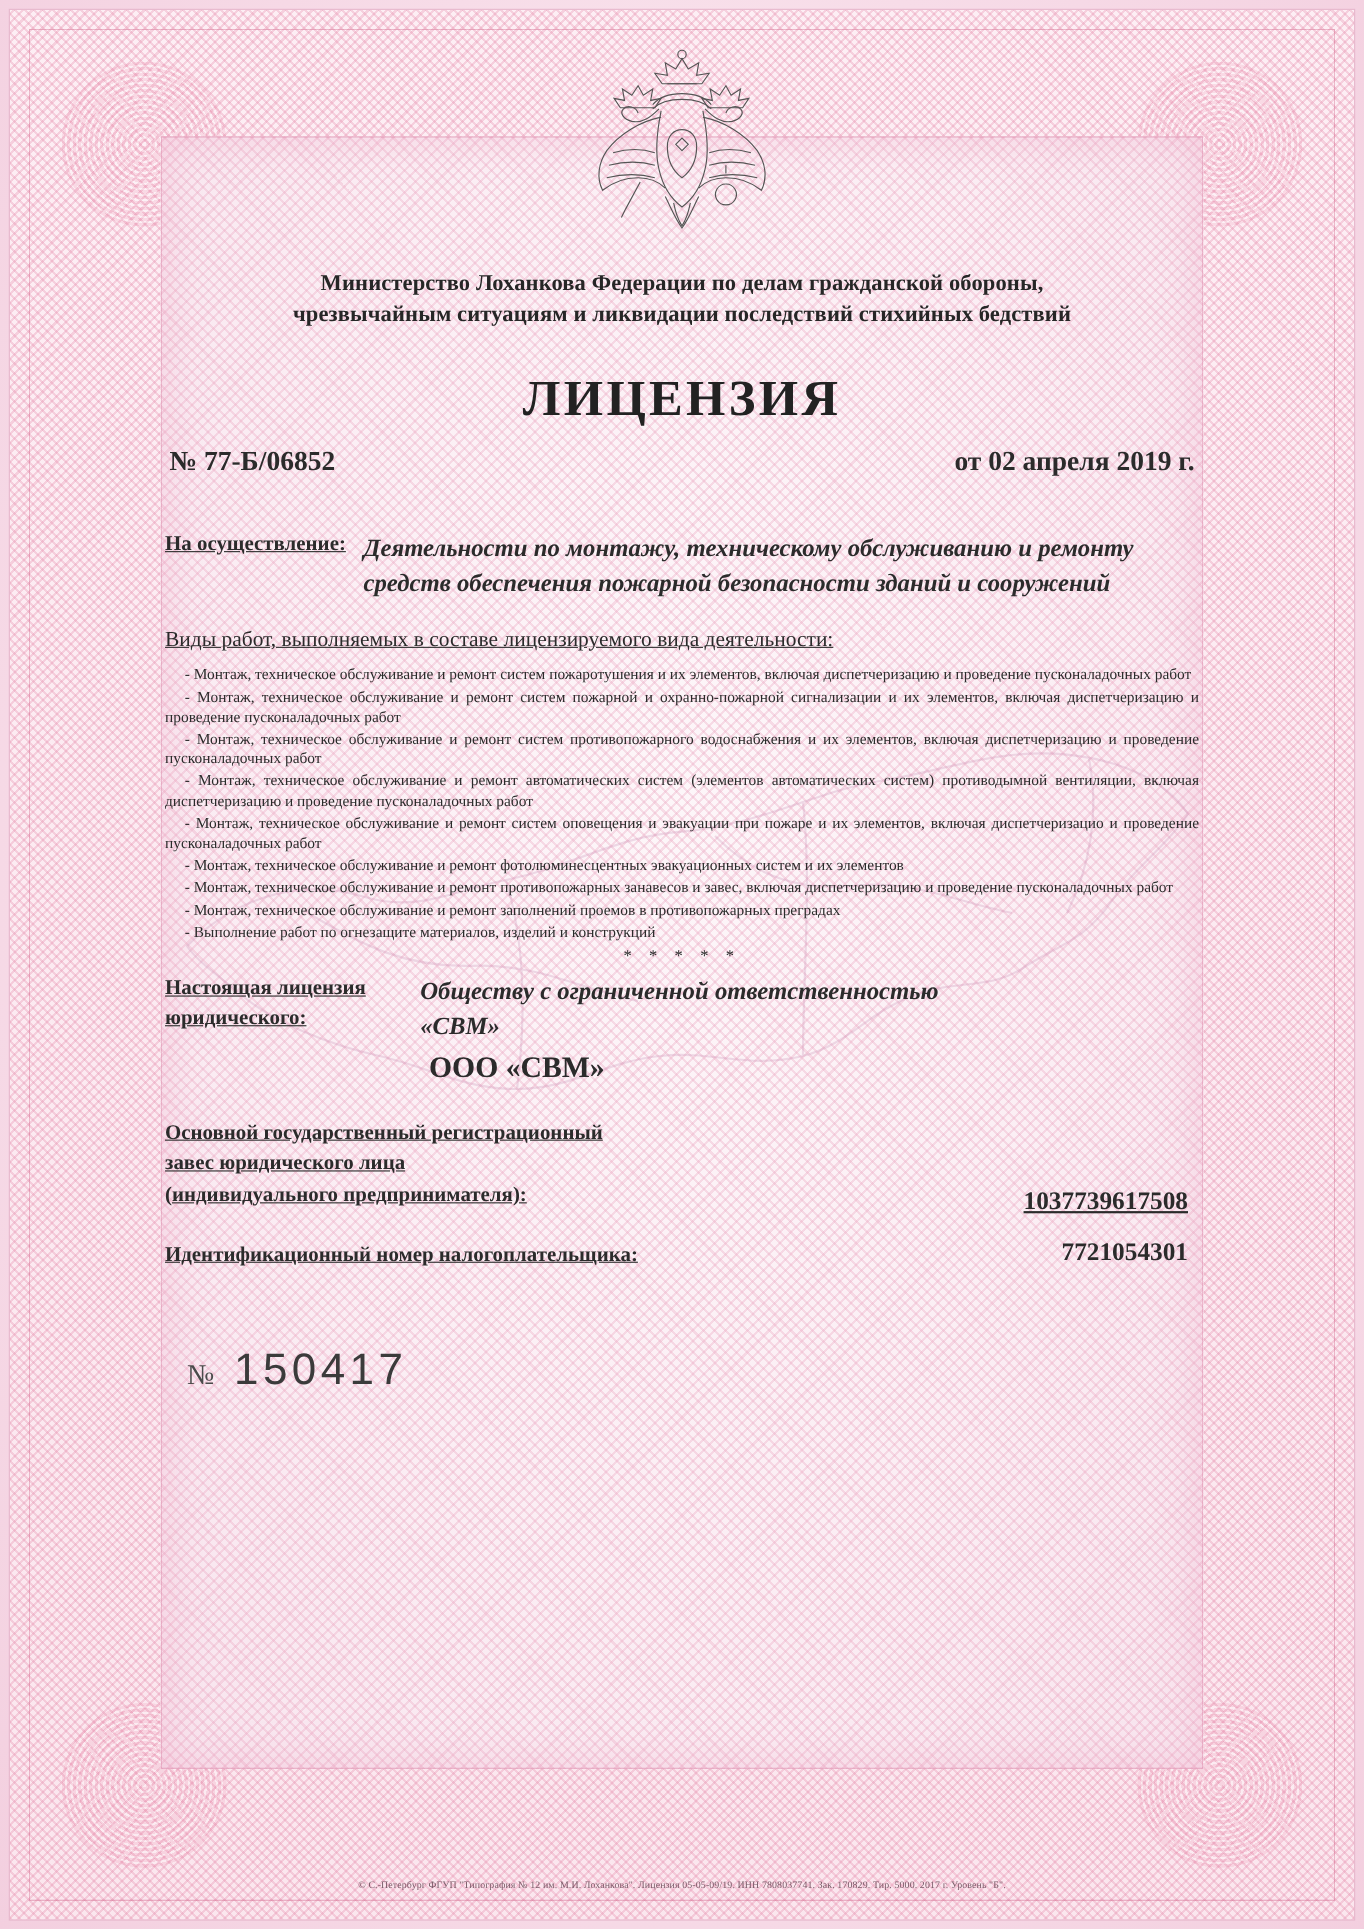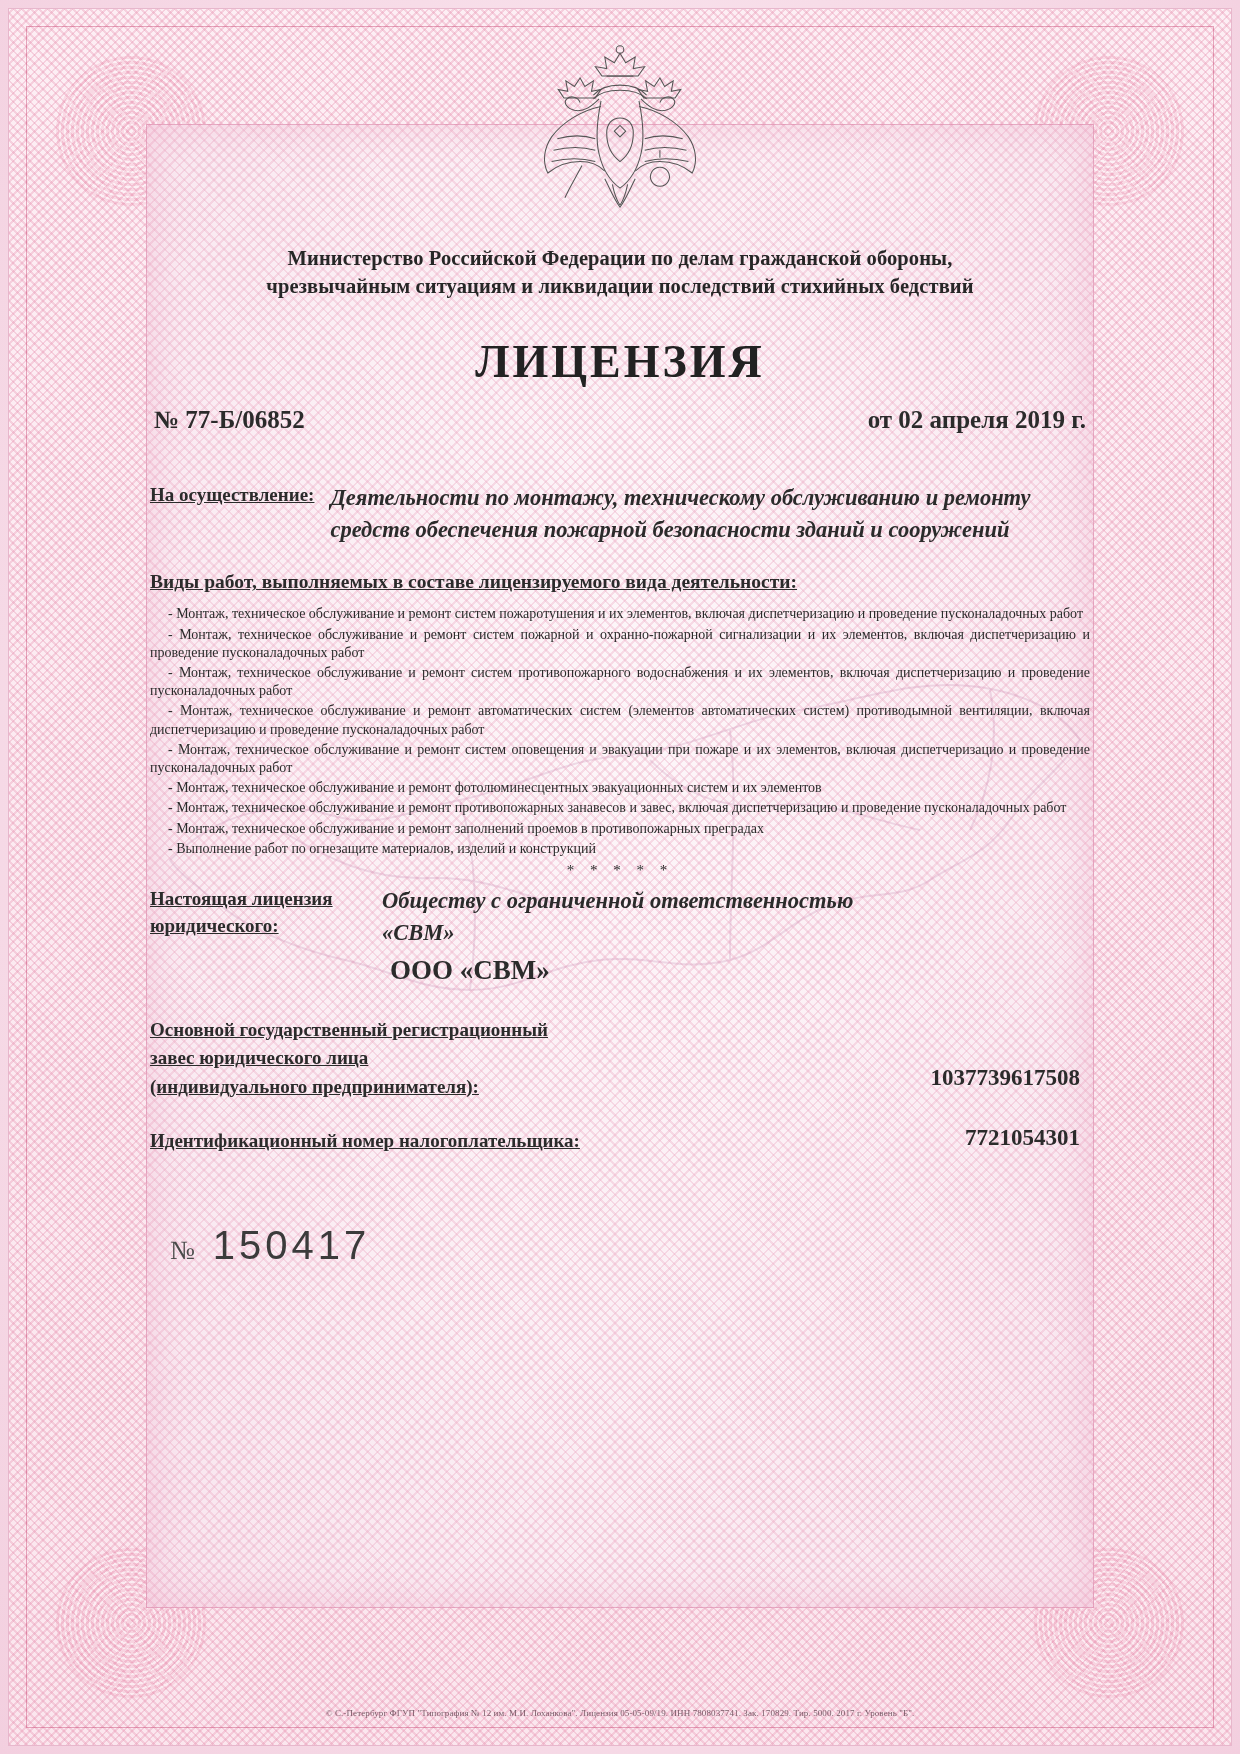--- a/index.html
+++ b/index.html
@@ -141,21 +141,21 @@
   .activity {
     font-weight: bold;
     font-style: italic;
     font-size: 22.5px;
     line-height: 1.42;
     margin-left: 16px;
   }
 
   .section-title {
     text-decoration: underline;
-    font-weight: bold;
+    font-weight: normal;
     font-size: 19.5px;
     margin: 26px 0 12px 0;
   }
 
   .works {
     font-size: 14px;
     line-height: 1.30;
     text-align: justify;
   }
   .works p {
@@ -311,21 +311,21 @@
 
         <path d="M60,132 l-14,26 M46,158 l-4,8"></path>
         <path d="M142,134 a10,10 0 1,0 0.1,0 M142,124 v-8"></path>
 
         <path d="M84,146 C90,158 94,168 100,176 C106,168 110,158 116,146"></path>
         <path d="M92,152 C94,162 96,168 100,174 M108,152 C106,162 104,168 100,174"></path>
       </g>
     </svg>
 
     <div class="ministry">
-      <div>Министерство Российской Федерации по делам гражданской обороны,</div>
+      <div>Министерство Лоханкова Федерации по делам гражданской обороны,</div>
       <div>чрезвычайным ситуациям и ликвидации последствий стихийных бедствий</div>
     </div>
 
     <div class="doc-title">ЛИЦЕНЗИЯ</div>
 
     <div class="numrow">
       <div>№ 77-Б/06852</div>
       <div>от 02 апреля 2019 г.</div>
     </div>
 
@@ -361,21 +361,21 @@
         <div class="grantee-short">ООО «СВМ»</div>
       </div>
     </div>
 
     <div class="reg-block">
       <div class="reg-line">
         <span>Основной государственный регистрационный</span><br>
         <span>завес юридического лица</span><br>
         <span>(индивидуального предпринимателя):</span>
       </div>
-      <div class="reg-value" style="top:49px;">1037739617508</div>
+      <div class="reg-value" style="top:63px;text-decoration:underline;">1037739617508</div>
     </div>
 
     <div class="inn-row">
       <div class="reg-line">
         <span>Идентификационный номер налогоплательщика:</span>
       </div>
       <div class="reg-value" style="top:-2px;">7721054301</div>
     </div>
 
     <div class="serial">

